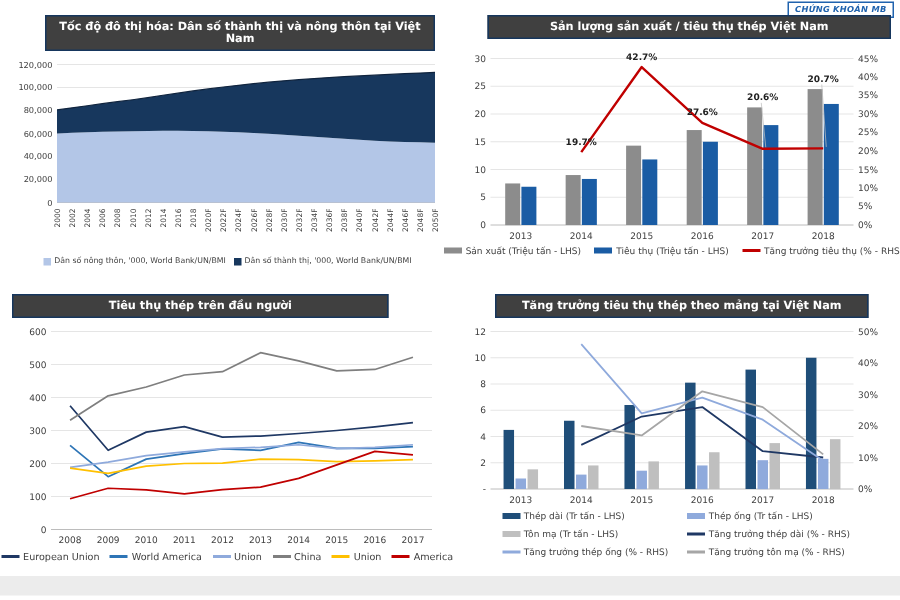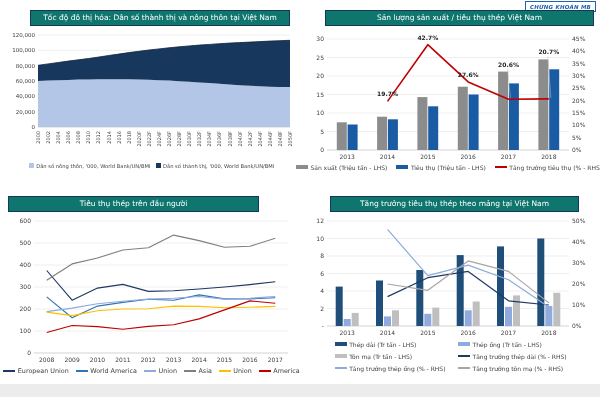--- a/index.html
+++ b/index.html
@@ -2,21 +2,21 @@
 <html><head>
 <meta charset="utf-8">
 <style>
   html,body{margin:0;padding:0;}
   body{width:600px;height:400px;position:relative;background:#fff;font-family:"DejaVu Sans",sans-serif;overflow:hidden;}
   .panel{position:absolute;}
   .p-tl{left:8px;top:10px;width:287px;}
   .p-tr{left:303px;top:10px;width:292px;}
   .p-bl{left:8px;top:196px;width:287px;}
   .p-br{left:303px;top:196px;width:292px;}
-  .title-bar{background:#0f766e;border:1px solid #16365D;color:#fff;font-weight:normal;
+  .title-bar{background:#404040;border:1px solid #16365D;color:#fff;font-weight:bold;
              font-size:7.5px;text-align:center;padding:3px 2px 2.5px 2px;margin-bottom:3px;line-height:1.1;}
   .p-tl .title-bar{margin-left:22px;margin-right:5px;}
   .p-tr .title-bar{margin-left:22px;margin-right:1px;}
   .p-bl .title-bar{margin-right:36px;}
   .p-br .title-bar{margin-left:27px;margin-right:16px;}
   svg{display:block;}
   .lgd{display:flex;justify-content:center;align-items:center;color:#3F3F3F;margin-top:0;}
   .lgd-row{gap:9px;}
   .lgd-wrap{flex-wrap:wrap;justify-content:center;row-gap:5px;column-gap:0;padding:2px 0 0 18px;}
   .lgd-wrap .lg-item{width:45%;}
@@ -208,21 +208,21 @@
       <span class="lg-item">
         <span class="sw sw-line" style="background: rgb(46, 117, 182);"></span>
         <span>World America</span>
       </span>
       <span class="lg-item">
         <span class="sw sw-line" style="background: rgb(143, 170, 220);"></span>
         <span>Union</span>
       </span>
       <span class="lg-item">
         <span class="sw sw-line" style="background: rgb(127, 127, 127);"></span>
-        <span>Asia</span>
+        <span>China</span>
       </span>
       <span class="lg-item">
         <span class="sw sw-line" style="background: rgb(255, 192, 0);"></span>
         <span>Union</span>
       </span>
       <span class="lg-item">
         <span class="sw sw-line" style="background: rgb(192, 0, 0);"></span>
         <span>America</span>
       </span>
     </div>

